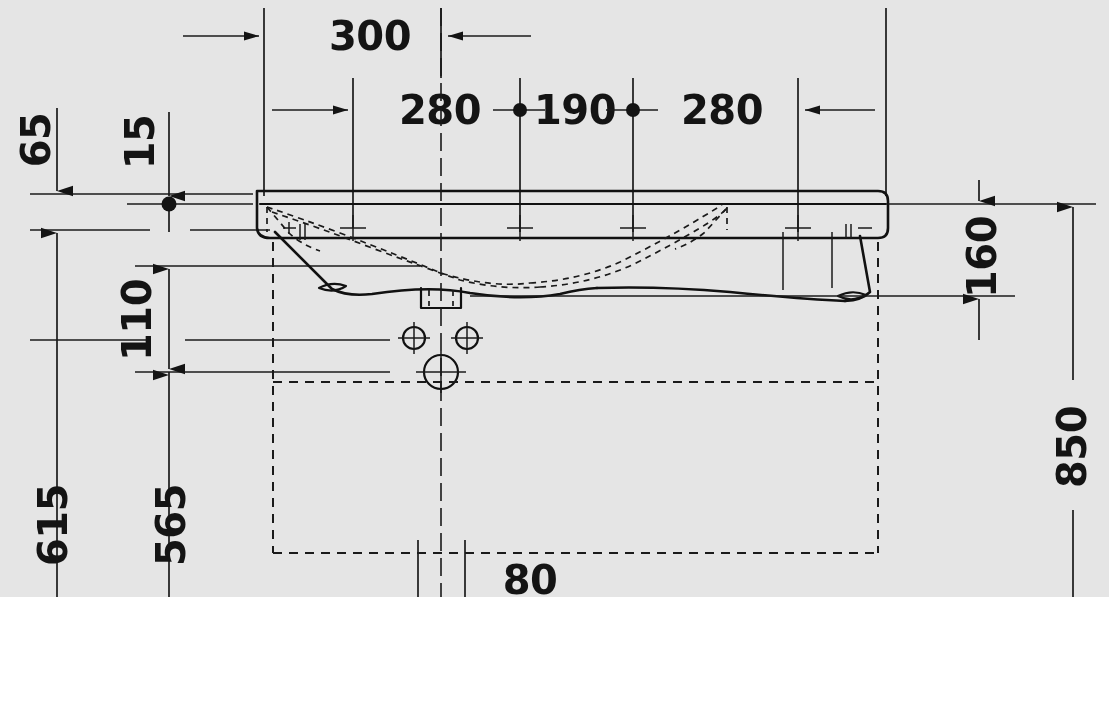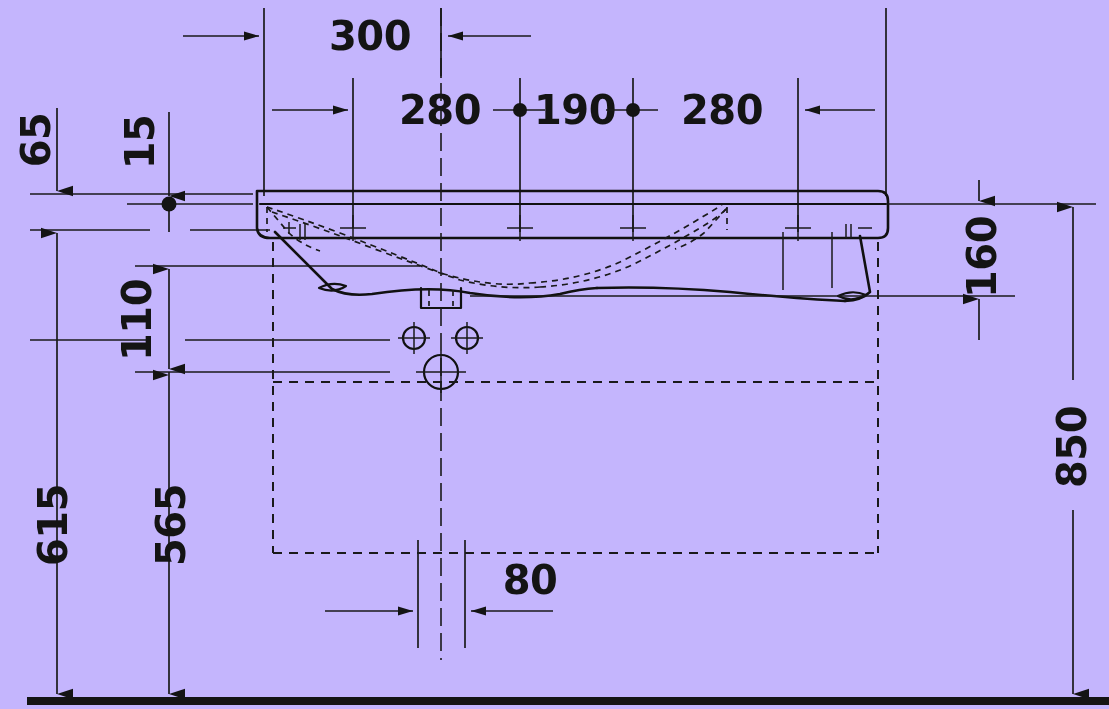--- a/index.html
+++ b/index.html
@@ -6,22 +6,22 @@
     margin: 0;
     padding: 0;
     background: #ffffff;
   }
   body {
     font-family: "Liberation Sans", sans-serif;
   }
   #drawing-root {
     position: relative;
     width: 1109px;
-    height: 709px;
-    background: #c4b5fd;
+    height: 597px;
+    background: #e5e5e5;
     overflow: hidden;
   }
   svg#tech-drawing {
     display: block;
     width: 1109px;
     height: 709px;
   }
   .ln-thin   { stroke: #1a1a1a; stroke-width: 1.5; fill: none; }
   .ln-body   { stroke: #111111; stroke-width: 2.6; fill: none; stroke-linecap: round; stroke-linejoin: round; }
   .ln-body2  { stroke: #111111; stroke-width: 2.2; fill: none; stroke-linecap: round; stroke-linejoin: round; }

